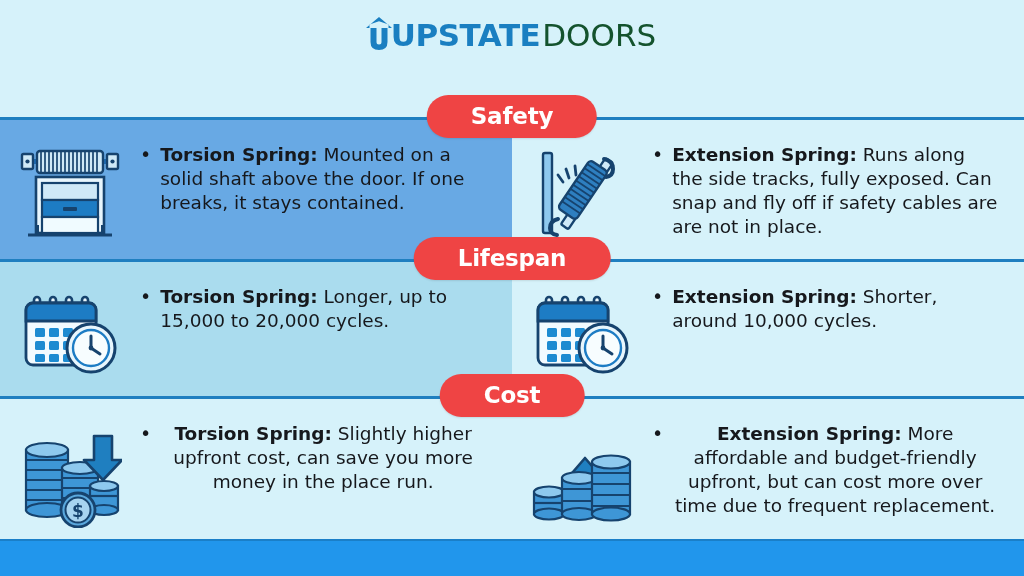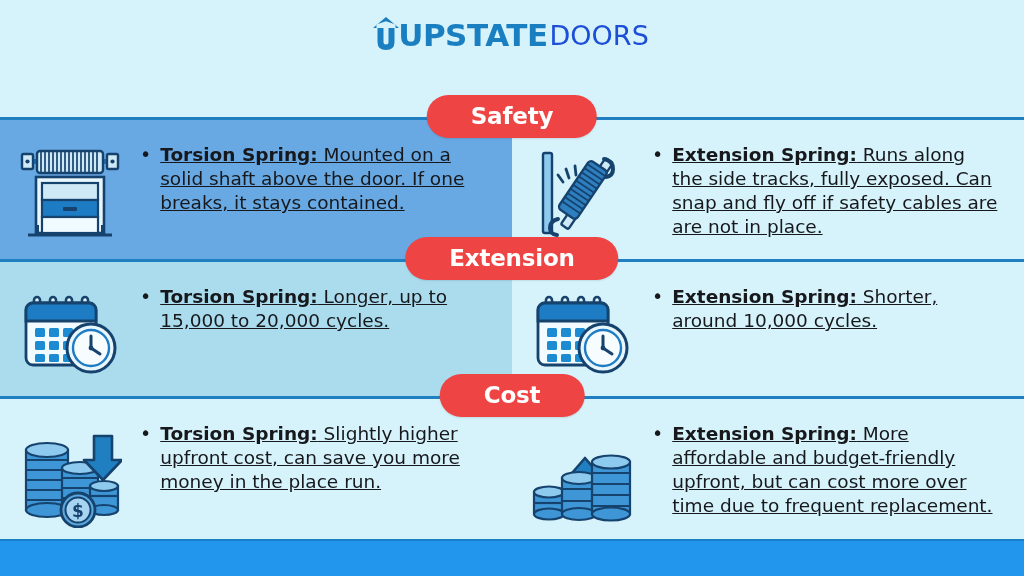--- a/index.html
+++ b/index.html
@@ -27,22 +27,22 @@
   .logo-house { display:block; }
   .logo-upstate {
     font-size:31px; font-weight:bold;
     color:#1a7fc1;
     letter-spacing:-0.5px;
     font-family:"DejaVu Sans", sans-serif;
     line-height:1;
     margin-left:-2px;
   }
   .logo-doors {
-    font-size:27px; font-weight:normal;
-    color:#1d4ed8;
+    font-size:31px; font-weight:normal;
+    color:#14532d;
     letter-spacing:0px;
     font-family:"DejaVu Sans", sans-serif;
     line-height:1;
     margin-left:2px;
   }
   .page-title {
     font-size:27.5px;
     font-weight:bold;
     color:#0e2a56;
     letter-spacing:-0.3px;
@@ -50,21 +50,21 @@
     font-family:"DejaVu Sans", sans-serif;
   }
 
   
   .section {
     position:relative;
     width:1024px;
   }
   .sec-safety   { height:142px; }
   .sec-lifespan { height:137px; }
-  .sec-cost     { height:143px; }
+  .sec-cost     { height:143px;text-align:center; }
 
   
   .left-panel {
     position:absolute;
     left:0; top:0;
     width:512px; height:100%;
     z-index:0;
   }
   .sec-safety   .left-panel { background:#68a9e4; }
   .sec-lifespan .left-panel { background:#aadcee; }
@@ -131,21 +131,21 @@
     line-height:1.30;
     color:#16181c;
     font-family:"DejaVu Sans", sans-serif;
   }
   .bullet-dot {
     font-size:19px;
     line-height:1.22;
     margin-right:9px;
     color:#16181c;
   }
-  .bullet-text { flex:1;text-decoration:underline; }
+  .bullet-text { flex:1; }
   .bullet-text b { font-weight:bold; }
 
   
   .bottom-bar {
     position:absolute;
     left:0; bottom:0;
     width:1024px; height:37px;
     background:#2196ec;
   }
   .bottom-bar::before {
@@ -274,21 +274,21 @@
           </span>
         </div>
       </div>
     </div>
   </div>
 </div>
 
 <div class="section sec-lifespan">
   <div class="left-panel"></div>
   <div class="divider"></div>
-  <div class="badge">Extension</div>
+  <div class="badge">Lifespan</div>
 
   <div class="row">
     <div class="col">
       <div class="icon-cell">
         <svg width="100" height="88" viewBox="0 0 100 88">
           <g stroke="#16436e" stroke-width="2.6" fill="#e8f6fd">
             <rect x="14" y="8" width="6" height="12" rx="3"></rect>
             <rect x="30" y="8" width="6" height="12" rx="3"></rect>
             <rect x="46" y="8" width="6" height="12" rx="3"></rect>
             <rect x="62" y="8" width="6" height="12" rx="3"></rect>

